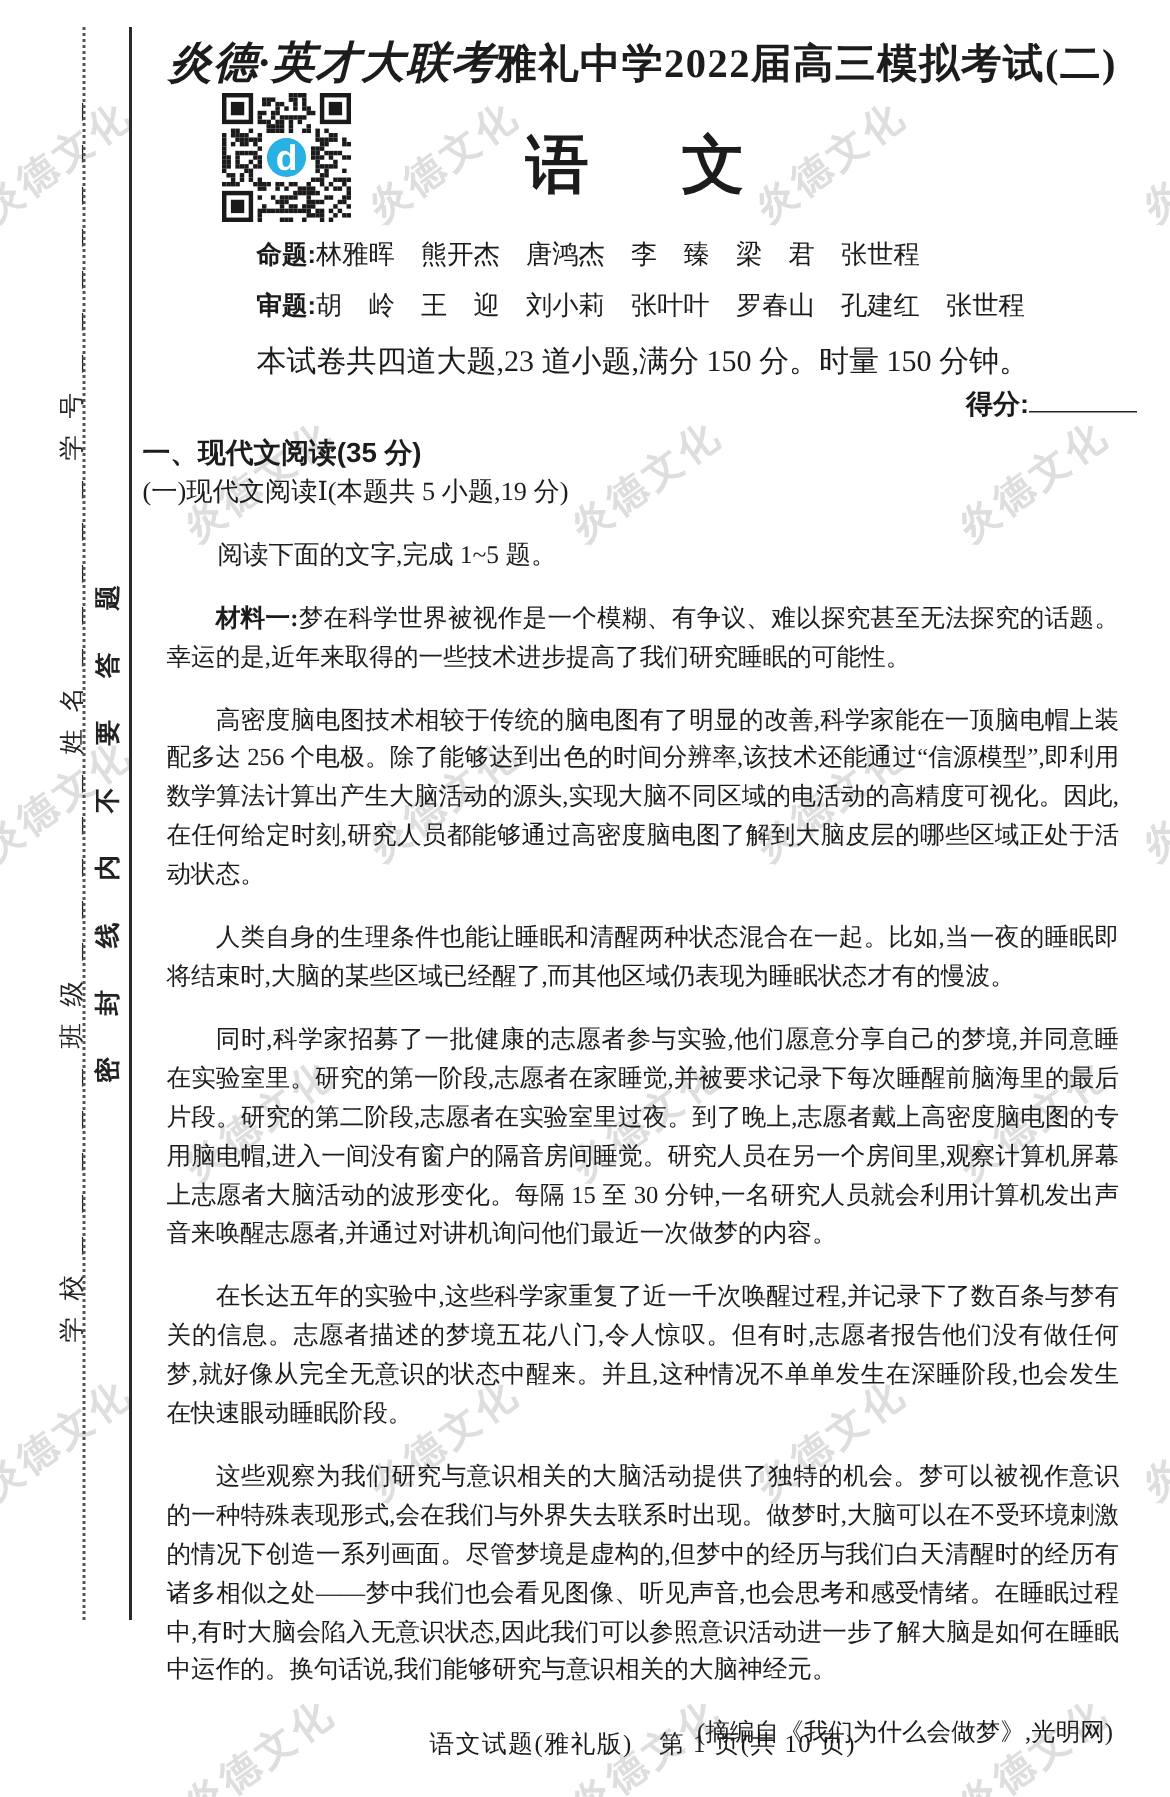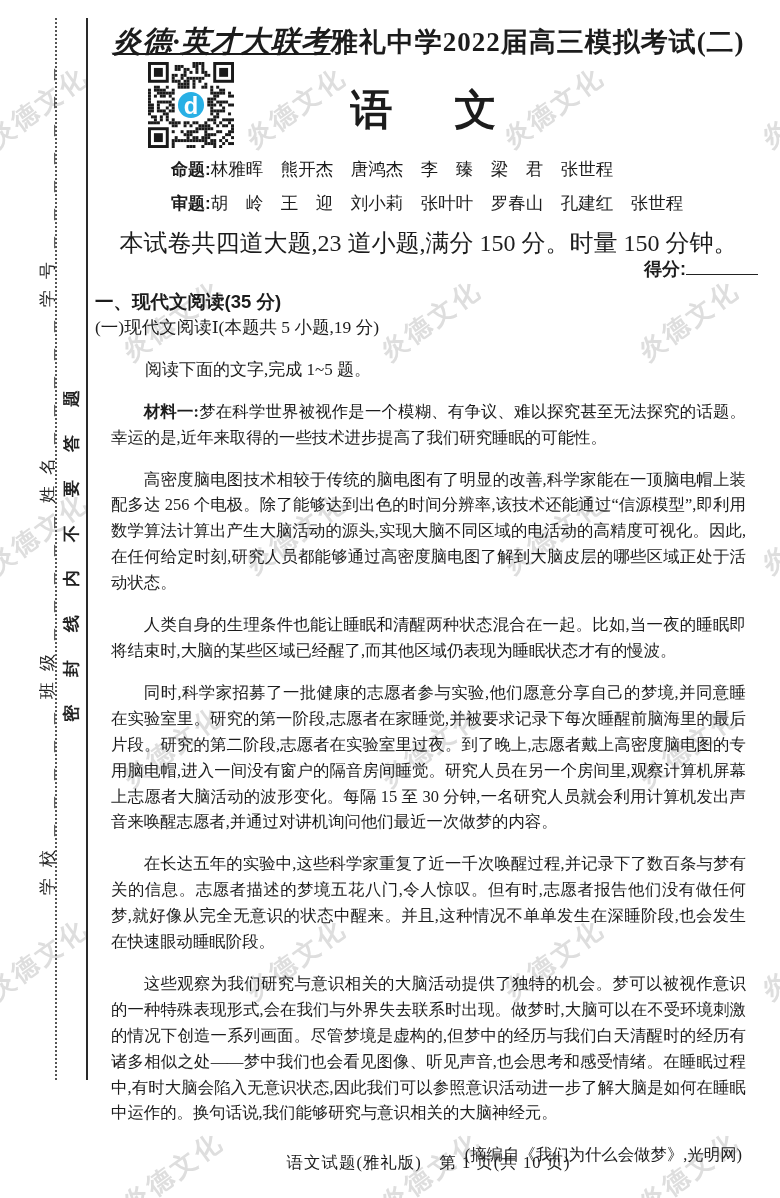--- a/index.html
+++ b/index.html
@@ -23,31 +23,31 @@
   #fields-text { left:35px; top:895px; font-size:17px; letter-spacing:11px; color:#222; }
   #seal-text   { left:59px; top:722px; font-size:17px; letter-spacing:28px; font-weight:700; color:#222; }
   #seal-dotted { position:absolute; left:55px; top:18px; height:1062px; width:0;
                  border-left:2px dotted #555; z-index:1; }
   #seal-solid  { position:absolute; left:86px; top:18px; height:1062px; width:2px;
                  background:#2a2a2a; z-index:1; }
   
   #content { position:absolute; left:95px; top:0; width:667px; height:1198px; z-index:1; }
   #page-title { position:absolute; top:22px; left:0; width:100%; text-align:center;
     font-size:27px; white-space:nowrap; }
-  #page-title .brand { font-weight:700; font-size:29px; letter-spacing:1px; font-style:italic;text-decoration:underline; }
+  #page-title .brand { font-weight:700; font-size:29px; letter-spacing:1px; font-style:italic; }
   #page-title .rest  { font-weight:600; letter-spacing:1px; }
   #qr-wrap { position:absolute; left:53px; top:62px; width:86px; height:86px; }
   #subject { position:absolute; top:82px; left:0; width:100%; text-align:center;
     font-size:42px; font-weight:700; letter-spacing:10px; }
   .credit { position:absolute; left:76px; font-size:17.5px; white-space:nowrap; }
   .credit b { font-weight:700; font-family:"Liberation Sans","DejaVu Sans",sans-serif; font-size:17px; }
   #credit-setters  { top:157px; }
   #credit-reviewers{ top:191px; }
   #instructions { position:absolute; top:227px; left:0; width:100%; text-align:center;
-    font-size:24px; }
+    font-size:20px; }
   #score-line { position:absolute; top:256px; right:4px; font-size:18px; font-weight:700;
     font-family:"Liberation Sans","DejaVu Sans",sans-serif;text-align:center; }
   #score-line .blank { display:inline-block; width:72px; border-bottom:1.6px solid #222; height:18px; }
   
   #textblock { position:absolute; top:289px; left:0; width:667px; line-height:25.9px; }
   #textblock .h1 { font-size:18.5px; font-weight:700;
     font-family:"Liberation Sans","DejaVu Sans",sans-serif; }
   #textblock .h2 { font-size:17.5px; }
   #textblock p { margin:16px; font-size:16.4px; text-align:justify; text-indent:2em; }
   #textblock p.intro { font-size:17px; }

